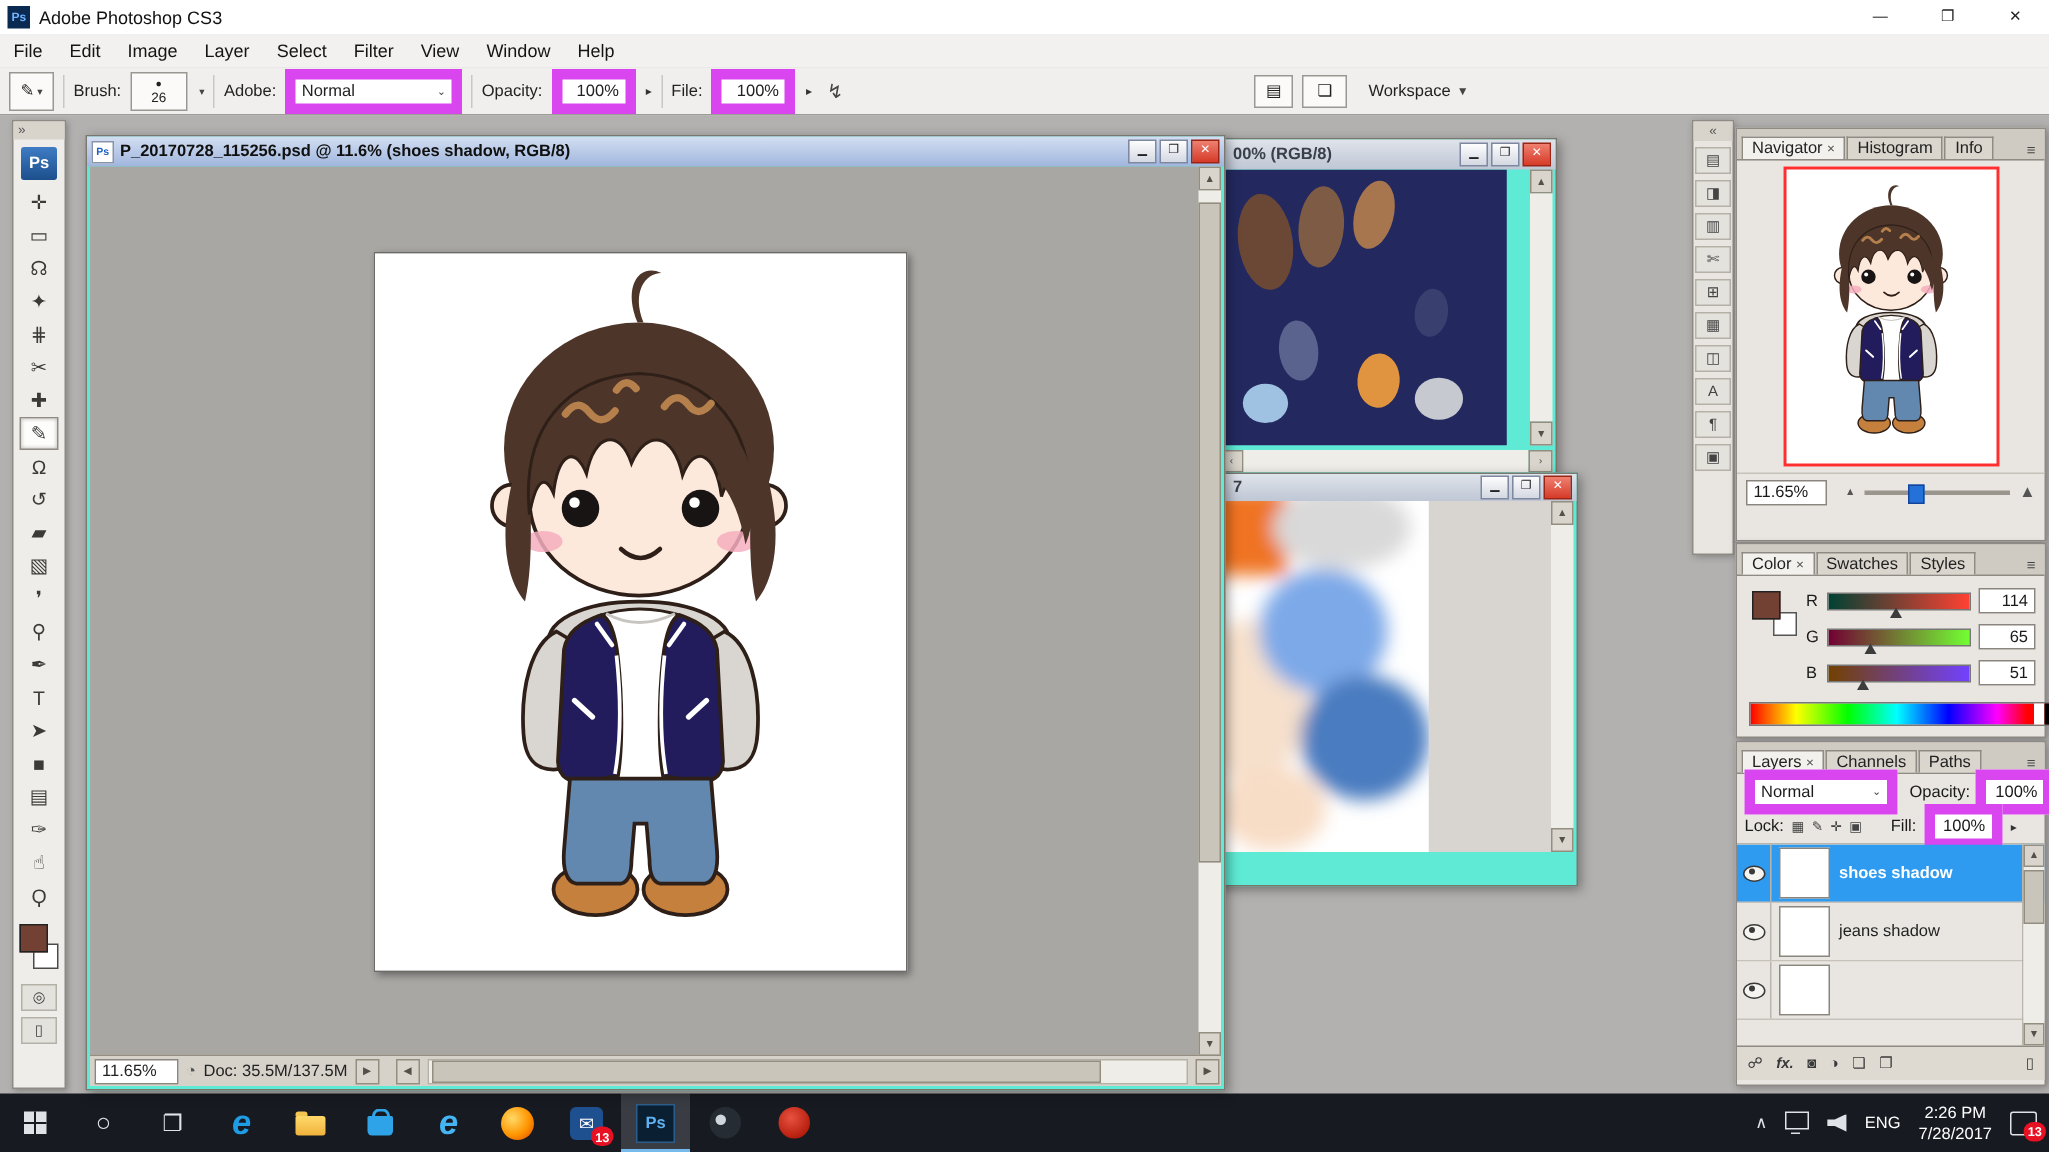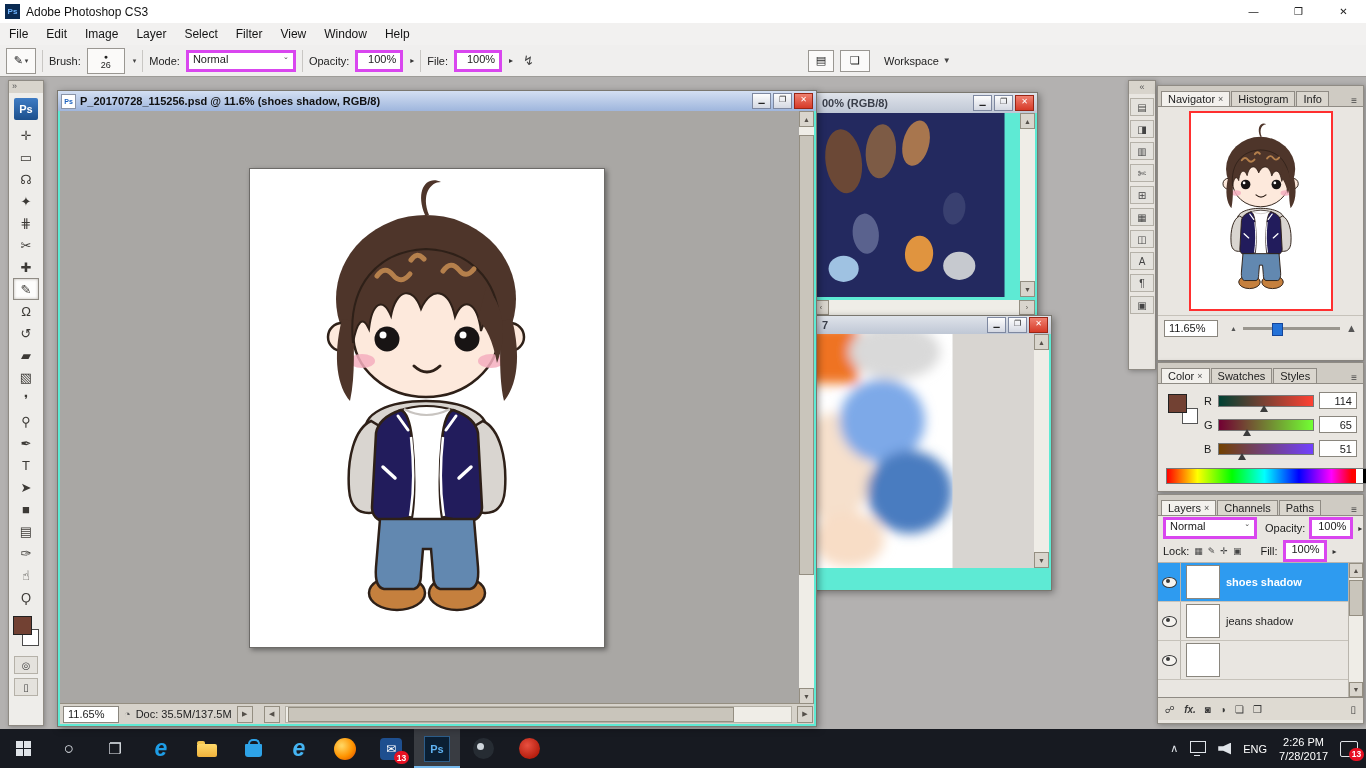--- a/index.html
+++ b/index.html
@@ -13,21 +13,21 @@
   .ps-appicon{width:15px;height:15px;margin-left:5px;background:#0a2a52;color:#6fb4ff;font-size:8px;font-weight:bold;display:flex;align-items:center;justify-content:center}
   .app-title{margin-left:6px;font-size:12px;color:#111}
   .caption-btns{margin-left:auto;display:flex;height:100%}
   .cap-btn{width:45px;height:100%;display:flex;align-items:center;justify-content:center;font-size:10px;color:#222}
   #menubar{position:absolute;top:23px;left:0;right:0;height:22px;background:#f2f1f0;border-bottom:1px solid #d6d4d2;display:flex;align-items:center;padding-left:0}
   .menu-item{padding:0 9px;font-size:12px;color:#141414}
   #optionsbar{position:absolute;top:45px;left:0;right:0;height:31px;background:#f0efee;border-bottom:1px solid #9e9c98;display:fl ex;display:flex;align-items:center;gap:6px;padding-left:6px;font-size:11px;color:#222}
   .opt-sep{width:1px;height:22px;background:#c9c7c4}
   .opt-well{border:1px solid #9a9792;background:#fbfaf9;display:flex;align-items:center;justify-content:center}
   .mini-arrow{font-size:7px;color:#444;margin-left:2px}
-  .opt-field{background:#fff;border:3px solid #d946ef;height:16px;padding:0 4px;display:flex;min-width:34px;justify-content:flex-end}
+  .opt-field{background:#fff;border:7px solid #d946ef;height:16px;padding:0 4px;display:flex;align-items:center;min-width:34px;justify-content:flex-end}
   .spin{font-size:8px;color:#333;margin-left:1px}
 
   
   #toolbox{position:absolute;left:8px;top:4px;width:34px;height:644px;background:#eeedea;border:1px solid #8f8b84;box-shadow:1px 1px 4px rgba(0,0,0,.25);display:flex;flex-direction:column;align-items:center}
   .tb-head{width:100%;height:12px;background:#d8d4cc;font-size:9px;line-height:11px;color:#555;padding-left:3px;box-sizing:border-box}
   .tb-logo{width:24px;height:22px;margin:5px 0 4px;background:linear-gradient(#3f7cc4,#1c4f8c);color:#fff;font-weight:bold;font-size:11px;display:flex;align-items:center;justify-content:center;border-radius:2px}
   .tool{width:26px;height:22px;display:flex;align-items:center;justify-content:center;font-size:13px;color:#3c3a36}
   .tool.selected{background:#fdfdfc;border:1px solid #8f8b84;box-sizing:border-box;box-shadow:inset 0 0 3px #b5b1aa}
   .swatches{position:relative;width:32px;height:38px;margin-top:6px}
   .sw-bg{position:absolute;left:12px;top:15px;width:15px;height:15px;border:1px solid #4a4a4a;background:#fff}
@@ -171,21 +171,21 @@
     <span class="mini-arrow">▾</span>
   </span>
   <span class="opt-sep"></span>
   <span>Brush:</span>
   <span class="opt-well" style="width:36px;height:24px;flex-direction:column;line-height:8px">
     <span style="font-size:7px">●</span>
     <span style="font-size:9px">26</span>
   </span>
   <span class="mini-arrow">▾</span>
   <span class="opt-sep"></span>
-  <span>Mode:</span>
+  <span>Adobe:</span>
   <span class="opt-field" style="min-width:96px;justify-content:space-between">
     <span>Normal</span>
     <span class="mini-arrow">⌄</span>
   </span>
   <span class="opt-sep"></span>
   <span>Opacity:</span>
   <span class="opt-field">100%</span>
   <span class="spin">▸</span>
   <span class="opt-sep"></span>
   <span>File:</span>

